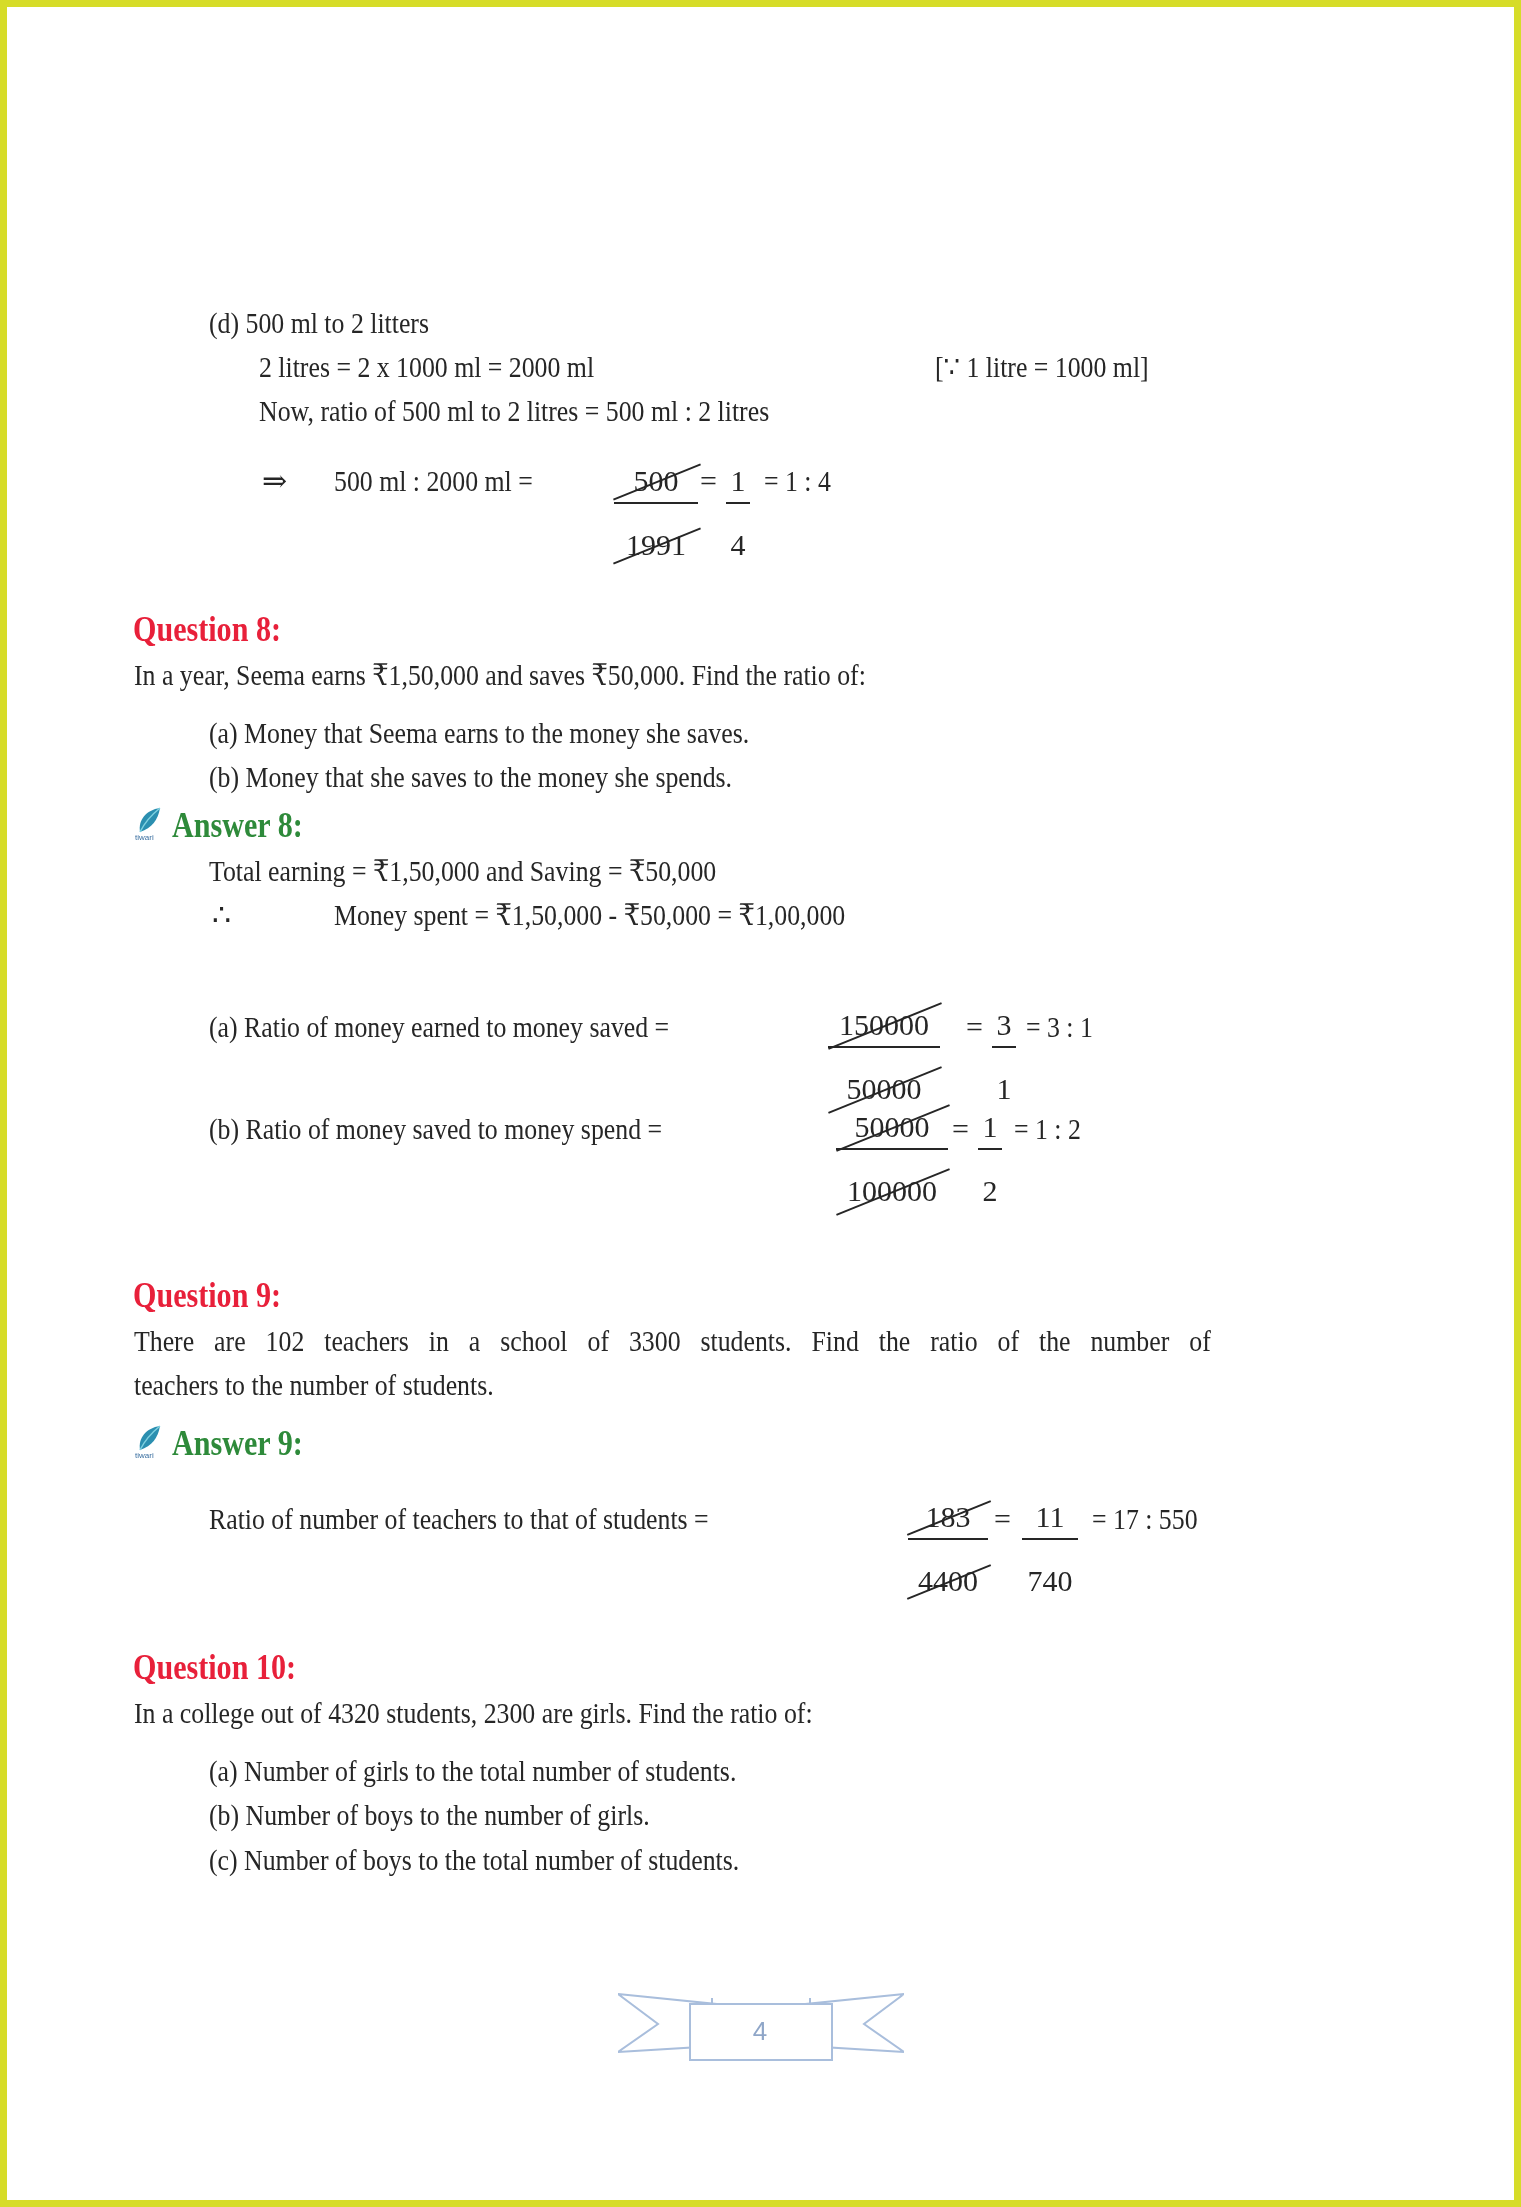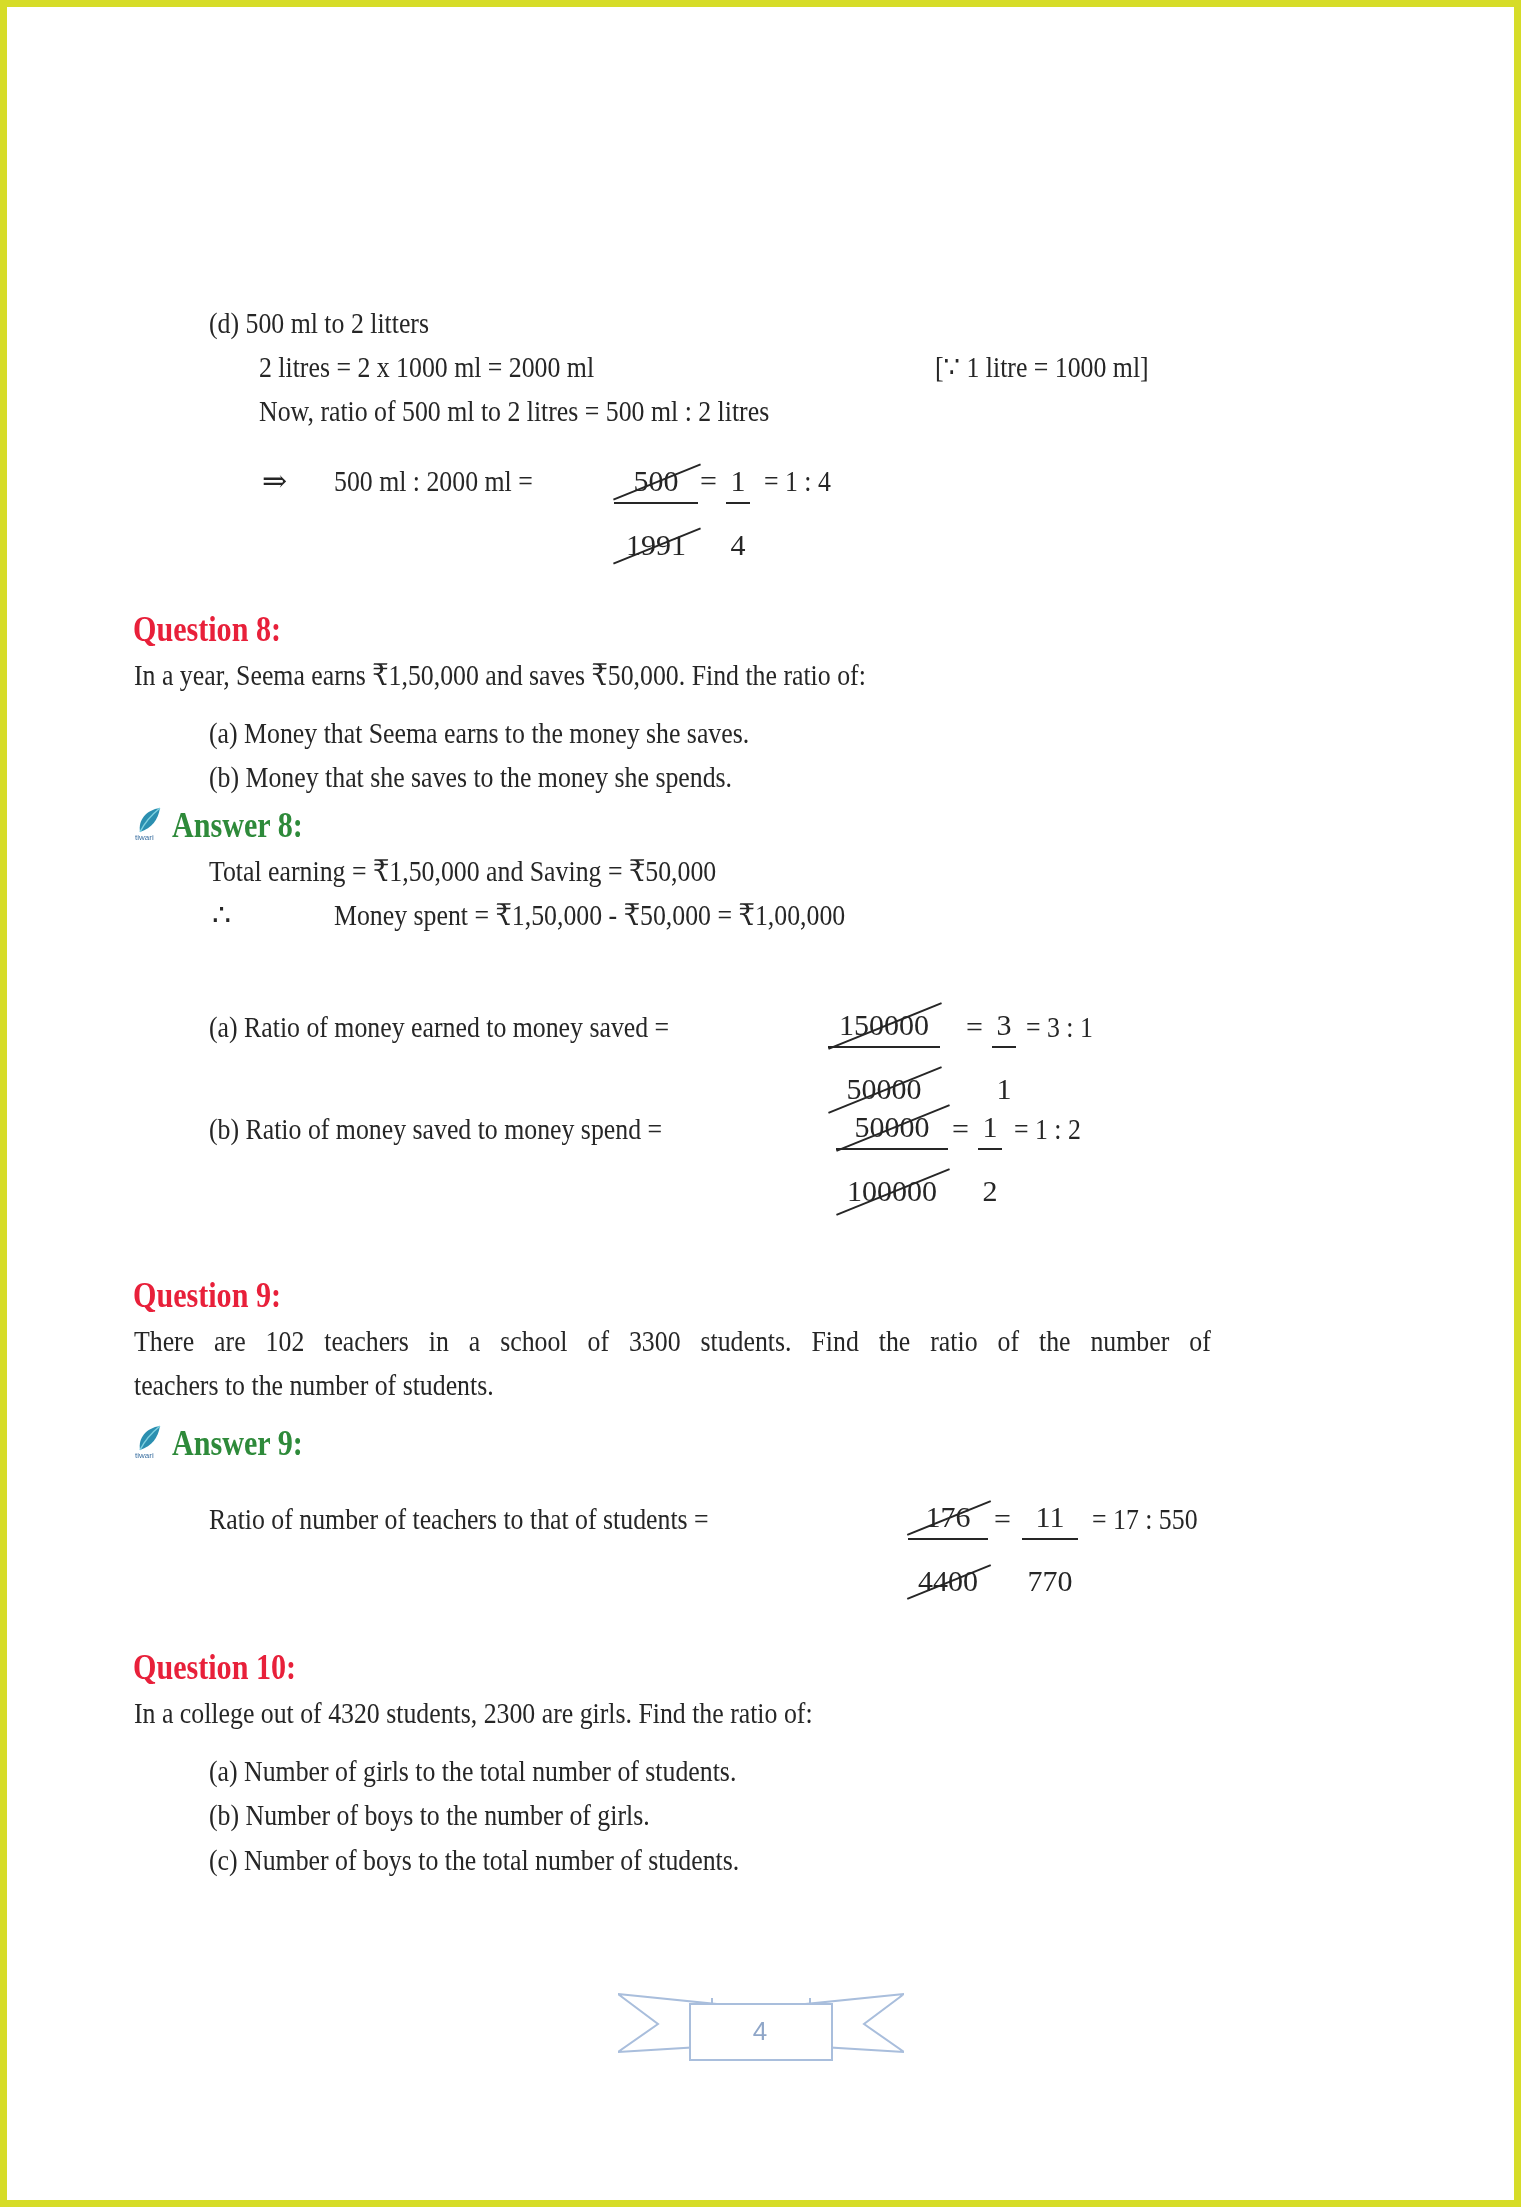--- a/index.html
+++ b/index.html
@@ -121,29 +121,29 @@
 <div class="txt narrow" style="left:134px; top:1370px;">teachers to the number of students.</div>
 
 <svg class="logo" style="left:134px; top:1424px;" viewBox="0 0 32 36">
   <path d="M6 26 C4 14 12 4 26 2 C24 14 18 22 6 26 Z" fill="#2b8fb0"></path>
   <path d="M6 26 C10 18 16 10 26 2" stroke="#7fd1e0" stroke-width="1.5" fill="none"></path>
   <text x="1" y="34" font-size="8" fill="#3a6fa0" font-family="Liberation Sans, sans-serif">tiwari</text>
 </svg>
 <div class="heading-a" style="left:172px; top:1426px;">Answer 9:</div>
 <div class="txt narrow" style="left:209px; top:1504px;">Ratio of number of teachers to that of students =</div>
 <div class="frac" style="left:908px; top:1476px; width:80px;">
-  <span class="num strike">176</span>
+  <span class="num strike">183</span>
   <span class="bar"></span>
   <span class="den strike">4400</span>
 </div>
 <div class="txt" style="left:994px; top:1504px;">=</div>
 <div class="frac" style="left:1022px; top:1476px; width:56px;">
   <span class="num">11</span>
   <span class="bar"></span>
-  <span class="den">770</span>
+  <span class="den">740</span>
 </div>
 <div class="txt narrow" style="left:1092px; top:1504px;">= 17 : 550</div>
 
 <div class="heading-q" style="left:133px; top:1650px;">Question 10:</div>
 <div class="txt narrow" style="left:134px; top:1698px;">In a college out of 4320 students, 2300 are girls. Find the ratio of:</div>
 <div class="txt narrow" style="left:209px; top:1756px;">(a) Number of girls to the total number of students.</div>
 <div class="txt narrow" style="left:209px; top:1800px;">(b) Number of boys to the number of girls.</div>
 <div class="txt narrow" style="left:209px; top:1845px;">(c) Number of boys to the total number of students.</div>
 
 <svg class="ribbon" viewBox="0 0 286 80">

